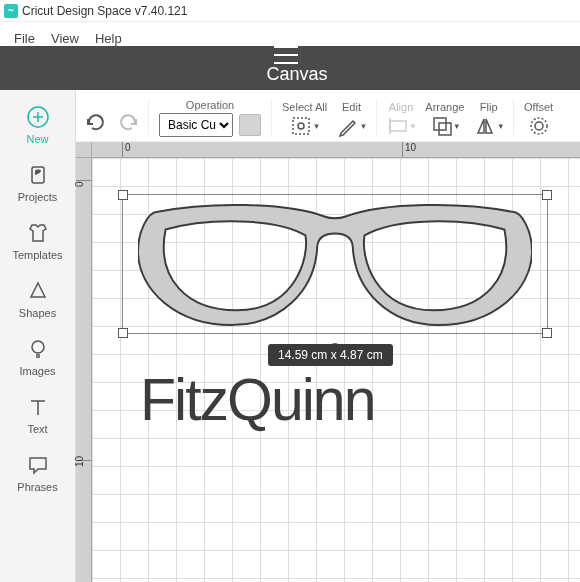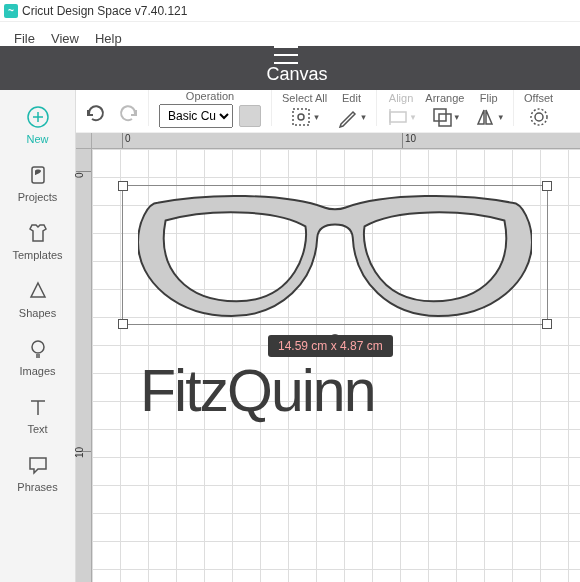--- a/index.html
+++ b/index.html
@@ -18,21 +18,21 @@
 
 .workspace { display: flex; height: calc(582px - 22px - 24px - 44px); }
 
 .sidebar { width: 76px; background: #f4f4f4; border-right: 1px solid #ddd; display: flex; flex-direction: column; align-items: flex-start; padding-top: 6px; }
 .side-item { display: flex; flex-direction: column; align-items: center; justify-content: center; height: 58px; width: 100%; font-size: 11px; color: #555; gap: 4px; }
 .side-item svg { stroke: #555; fill: none; stroke-width: 1.5; }
 .side-item.new svg { stroke: #1db8ad; }
 .side-item.new .lbl { color: #1db8ad; }
 
 .canvas-area { flex: 1; background: #fff; display: flex; flex-direction: column; }
-.toolbar { height: 43px; border-bottom: 1px solid #eee; display: flex; align-items: flex-end; padding: 0 8px 4px 8px; gap: 10px; }
+.toolbar { height: 52px; border-bottom: 1px solid #eee; display: flex; align-items: flex-end; padding: 0 8px 4px 8px; gap: 10px; }
 .tool-group { display: flex; flex-direction: column; align-items: center; gap: 2px; }
 .tool-label { font-size: 11px; color: #666; }
 .tool-label.disabled { color: #bbb; }
 .history { display: flex; gap: 10px; padding-bottom: 4px; }
 .history svg { stroke: #555; fill: none; stroke-width: 2; }
 .op-select { display:flex; align-items:center; gap:6px;}
 .op-select select { height: 24px; width: 74px; font-size: 12px; padding-left: 4px; }
 .swatch { width: 22px; height: 22px; background: #d4d4d4; border: 1px solid #bbb; border-radius: 2px; }
 .tool-icon { width: 22px; height: 22px; display: flex; align-items: center; justify-content: center; }
 .tool-icon svg { stroke: #555; fill: none; stroke-width: 1.5; }
@@ -57,21 +57,21 @@
     linear-gradient(90deg, #ddd 1px, transparent 1px),
     linear-gradient(#bbb 1px, transparent 1px),
     linear-gradient(90deg, #bbb 1px, transparent 1px);
   background-size: 28px 28px, 28px 28px, 140px 140px, 140px 140px;
 }
 .selection { position: absolute; left: 30px; top: 36px; width: 426px; height: 140px; border: 1px solid #888; }
 .handle { position: absolute; width: 10px; height: 10px; background: #fff; border: 1px solid #555; }
 .h-tl { left:-5px; top:-5px;} .h-tr { right:-5px; top:-5px;} .h-bl { left:-5px; bottom:-5px;} .h-br { right:-5px; bottom:-5px;}
 .h-rot { position:absolute; left:50%; bottom:-22px; transform:translateX(-50%); width:12px; height:12px; border:1px solid #555; border-radius:50%; background:#fff;}
 .glasses { position: absolute; left: 46px; top: 42px; width: 394px; height: 132px; }
-.size-badge { position: absolute; left: 176px; top: 186px; background: #3a3a3a; color: #fca5a5; font-size: 12px; padding: 4px 10px; border-radius: 3px; white-space: nowrap; }
+.size-badge { position: absolute; left: 176px; top: 186px; background: #3a3a3a; color: #ffffff; font-size: 12px; padding: 4px 10px; border-radius: 3px; white-space: nowrap; }
 .canvas-text { position: absolute; left: 48px; top: 208px; font-size: 59px; letter-spacing: -2px; color: #3c3c3c; font-weight: 400; font-family: Arial, sans-serif; }
 </style>
 </head>
 <body>
 
 <div class="titlebar">
   <div class="tb-icon">
       <span>~</span>
     </div>
   <span>Cricut Design Space  v7.40.121</span>

